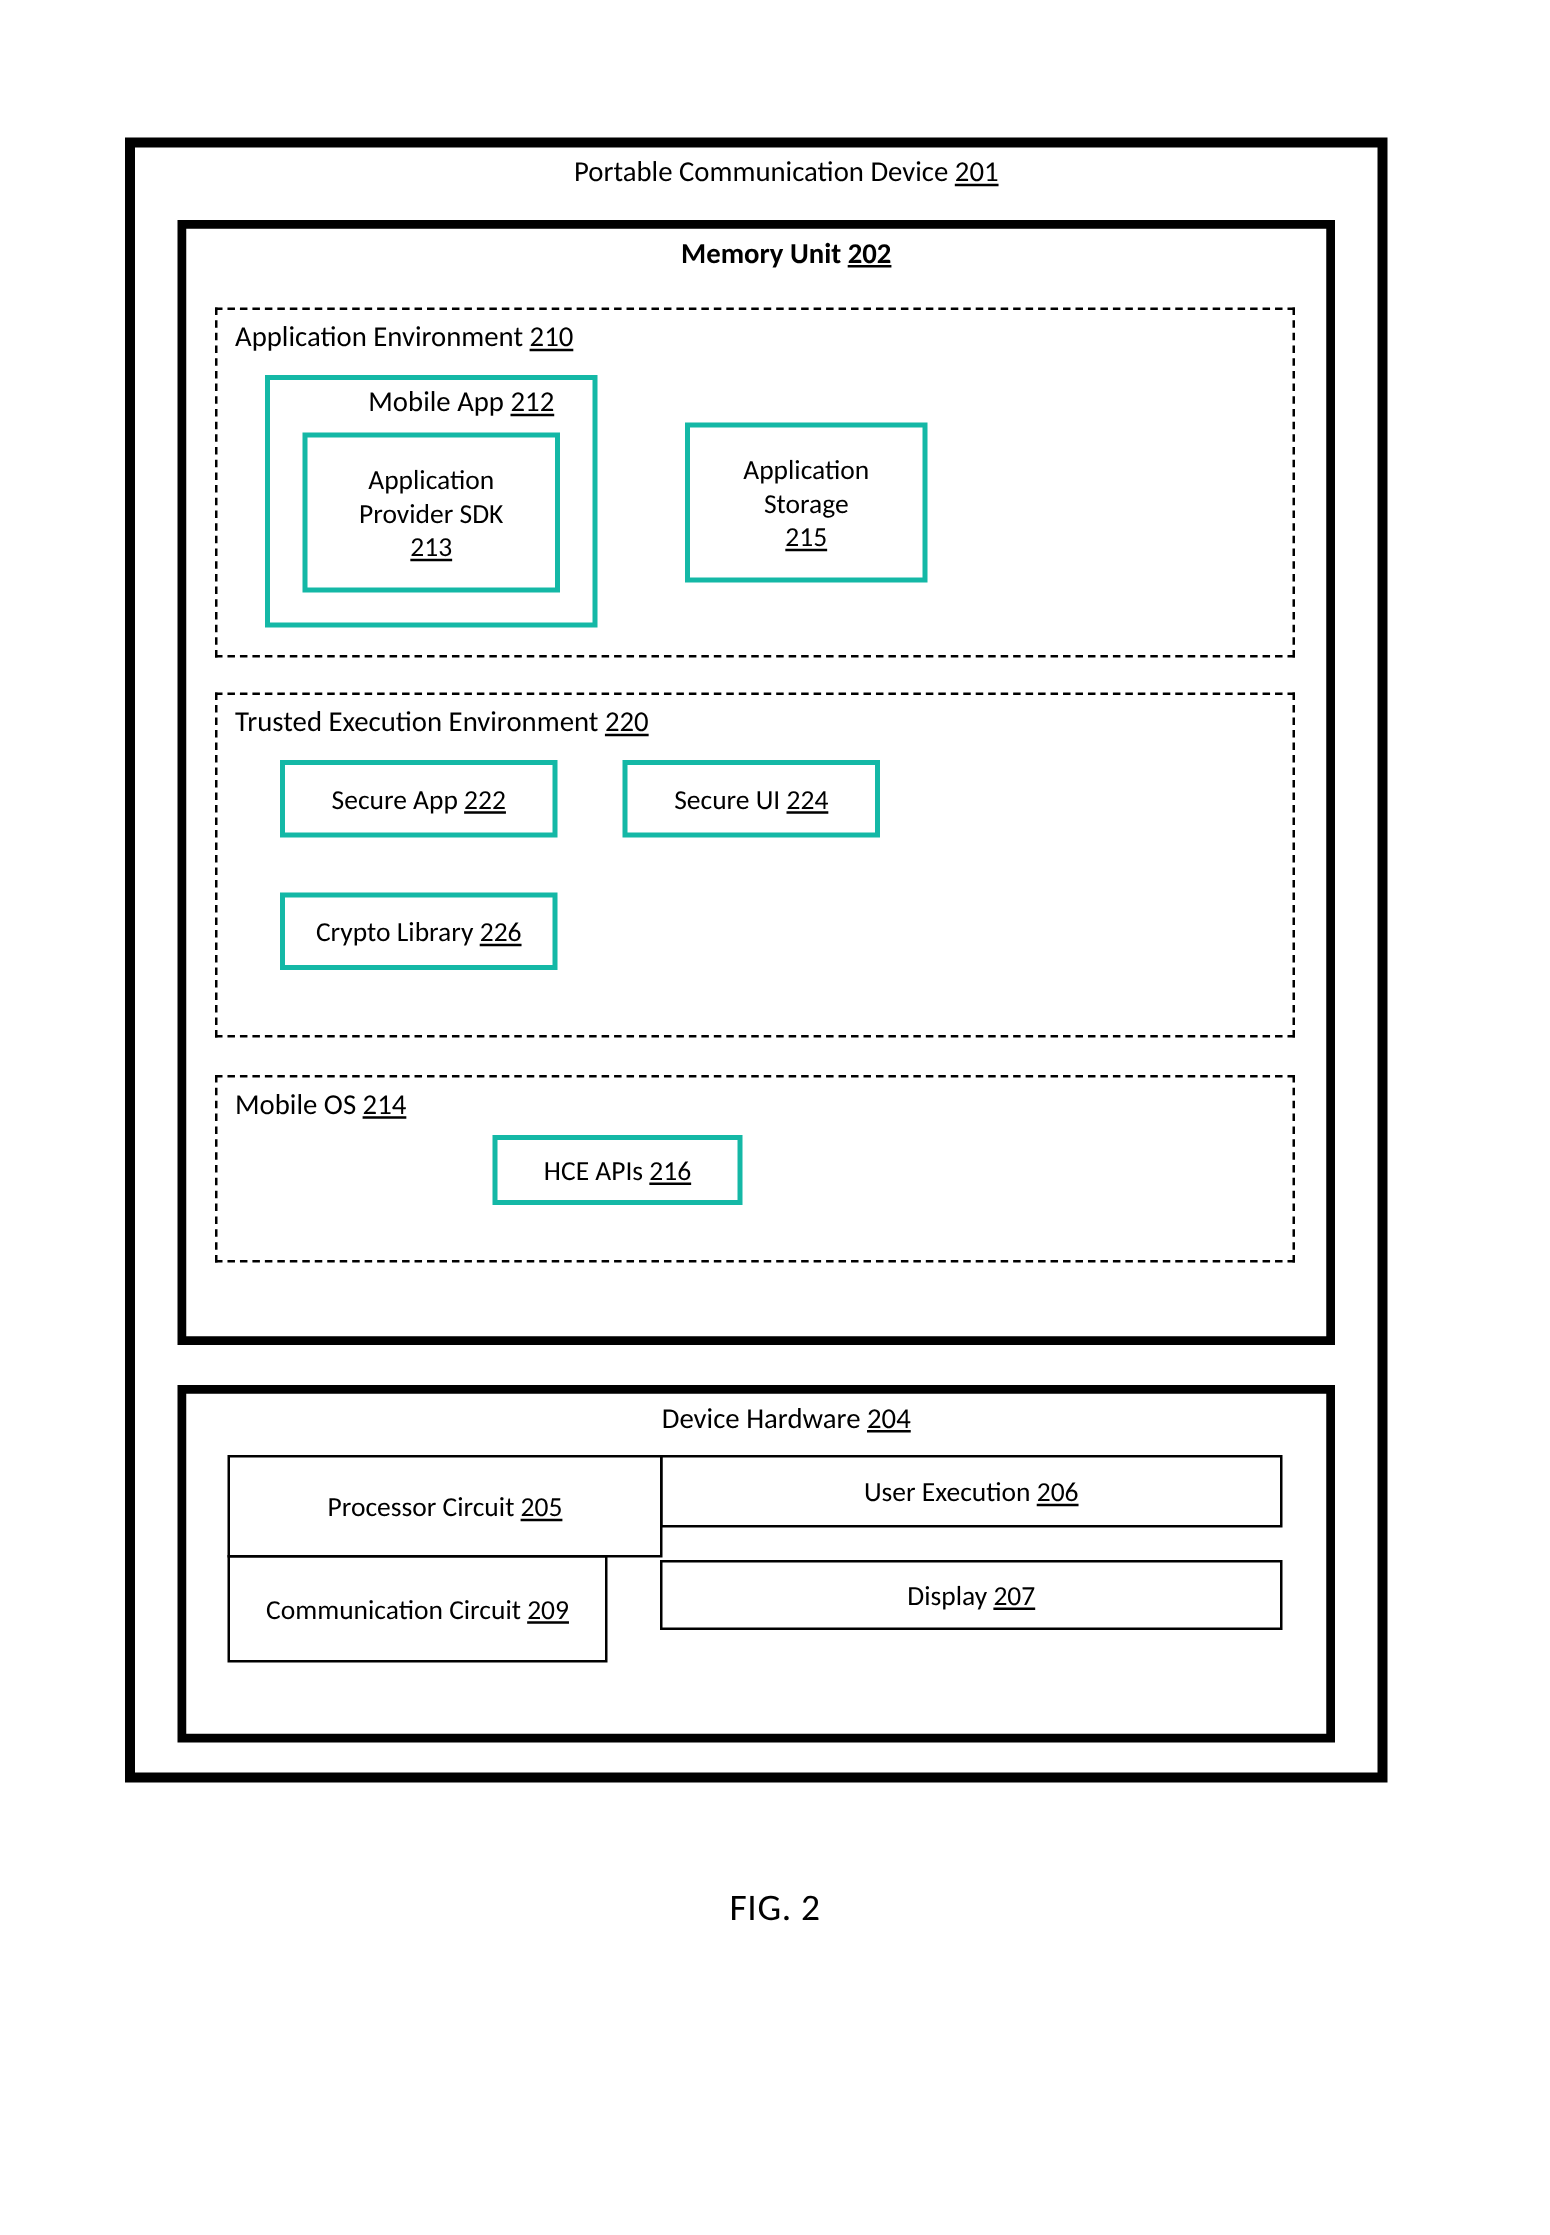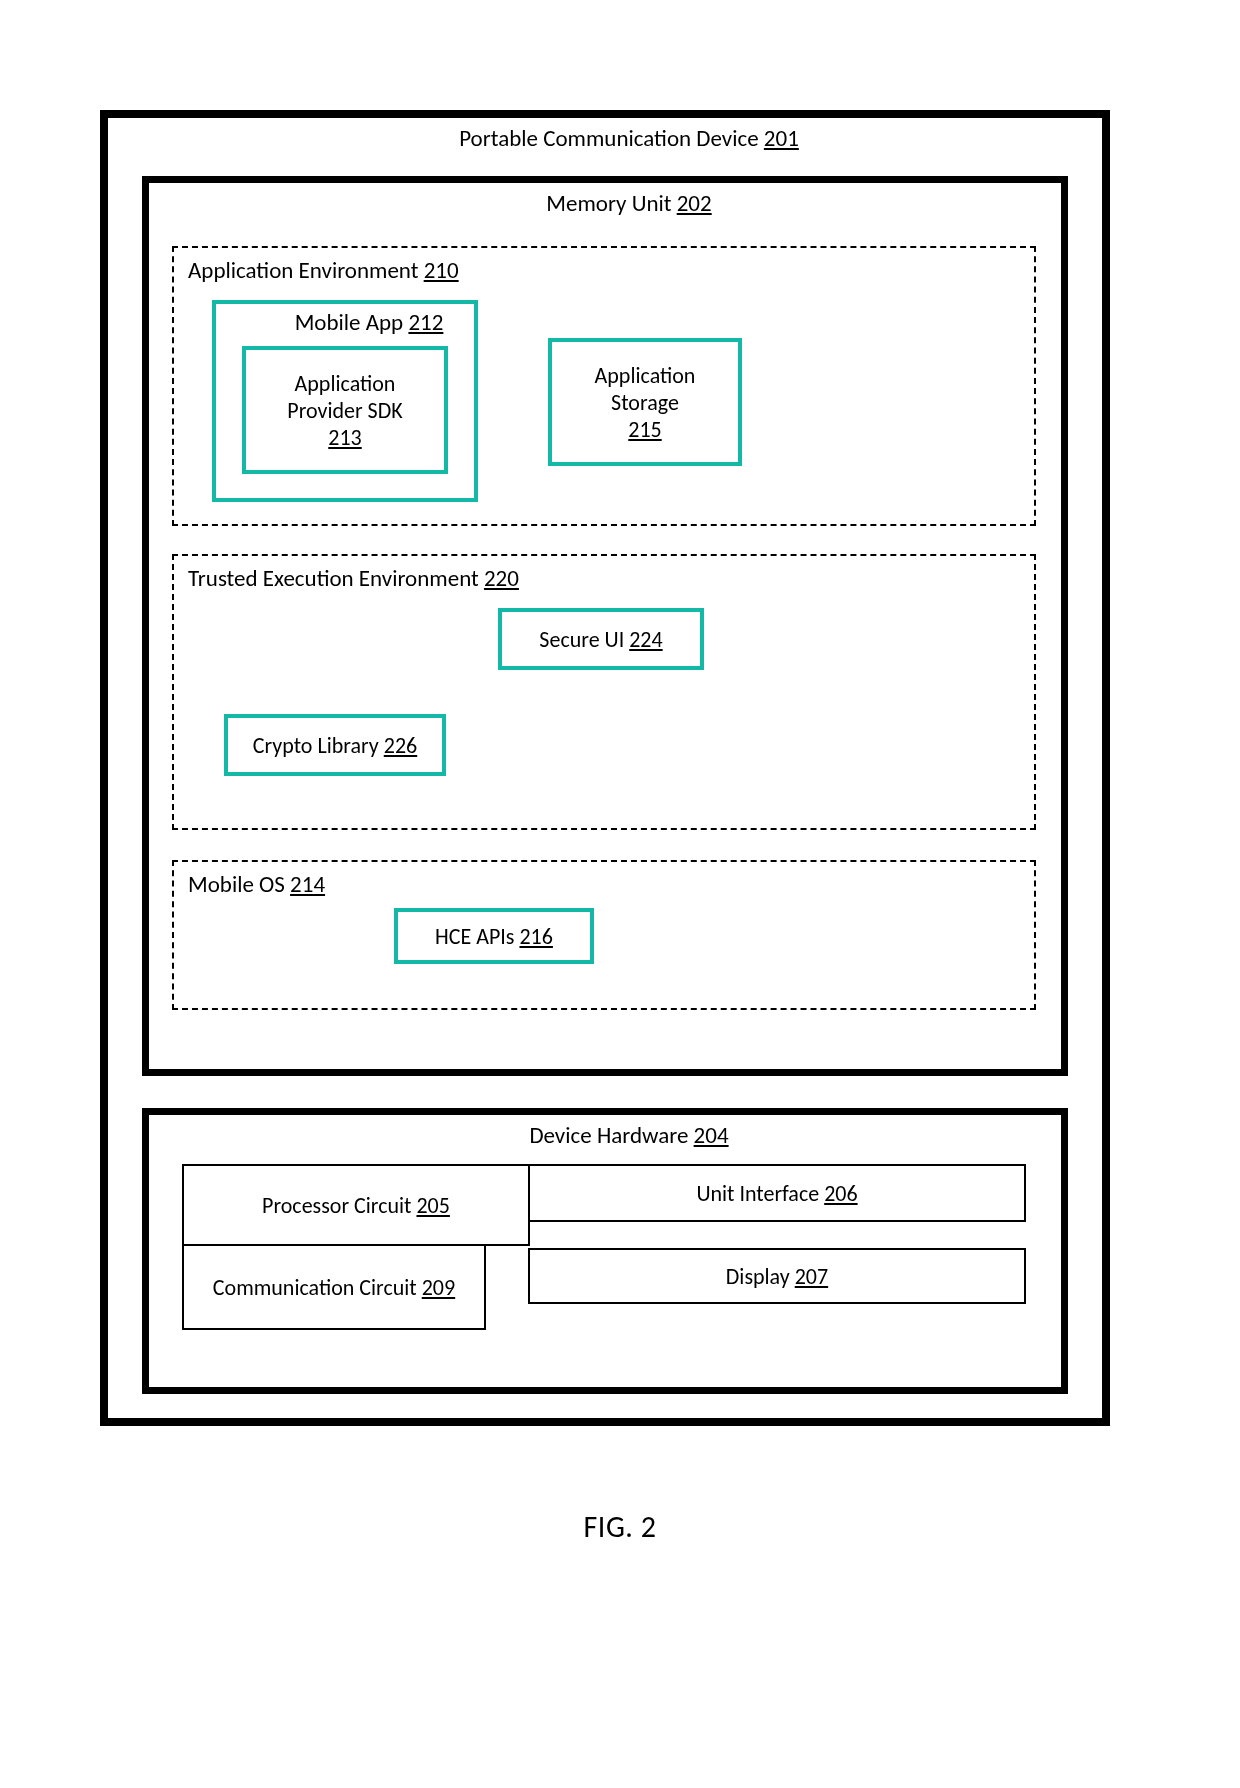--- a/index.html
+++ b/index.html
@@ -41,21 +41,21 @@
 <div class="page">
 
   <div class="box solid-thick" style="left:100px; top:110px; width:1010px; height:1316px;">
     <div class="title-top" style="top:6px;">
       <span>Portable Communication Device</span>
       <span> </span><span class="ref">201</span>
     </div>
   </div>
 
   <div class="box solid-thick2" style="left:142px; top:176px; width:926px; height:900px;">
-    <div class="title-top" style="top:6px;">
+    <div class="title-top" style="top:6px;font-weight:bold;">
       <span>Memory Unit</span>
       <span> </span><span class="ref">202</span>
     </div>
   </div>
 
   <div class="box dashed-box" style="left:172px; top:246px; width:864px; height:280px;">
     <div class="title-left" style="left:14px; top:8px;">
       <span>Application Environment</span>
       <span> </span><span class="ref">210</span>
     </div>
@@ -84,20 +84,26 @@
     </div>
   </div>
 
   <div class="box dashed-box" style="left:172px; top:554px; width:864px; height:276px;">
     <div class="title-left" style="left:14px; top:8px;">
       <span>Trusted Execution Environment</span>
       <span> </span><span class="ref">220</span>
     </div>
   </div>
 
+  <div class="box solid-bold cell-center" style="left:224px; top:608px; width:222px; height:62px;">
+    <div>
+      <span>Secure App</span>
+      <span> </span><span class="ref">222</span>
+    </div>
+  </div>
 
   <div class="box solid-bold cell-center" style="left:498px; top:608px; width:206px; height:62px;">
     <div>
       <span>Secure UI</span>
       <span> </span><span class="ref">224</span>
     </div>
   </div>
 
   <div class="box solid-bold cell-center" style="left:224px; top:714px; width:222px; height:62px;">
     <div>
@@ -136,21 +142,21 @@
 
   <div class="box solid-thin cell-center" style="left:182px; top:1244px; width:304px; height:86px;">
     <div>
       <span>Communication Circuit</span>
       <span> </span><span class="ref">209</span>
     </div>
   </div>
 
   <div class="box solid-thin cell-center" style="left:528px; top:1164px; width:498px; height:58px;">
     <div>
-      <span>Unit Interface</span>
+      <span>User Execution</span>
       <span> </span><span class="ref">206</span>
     </div>
   </div>
 
   <div class="box solid-thin cell-center" style="left:528px; top:1248px; width:498px; height:56px;">
     <div>
       <span>Display</span>
       <span> </span><span class="ref">207</span>
     </div>
   </div>

